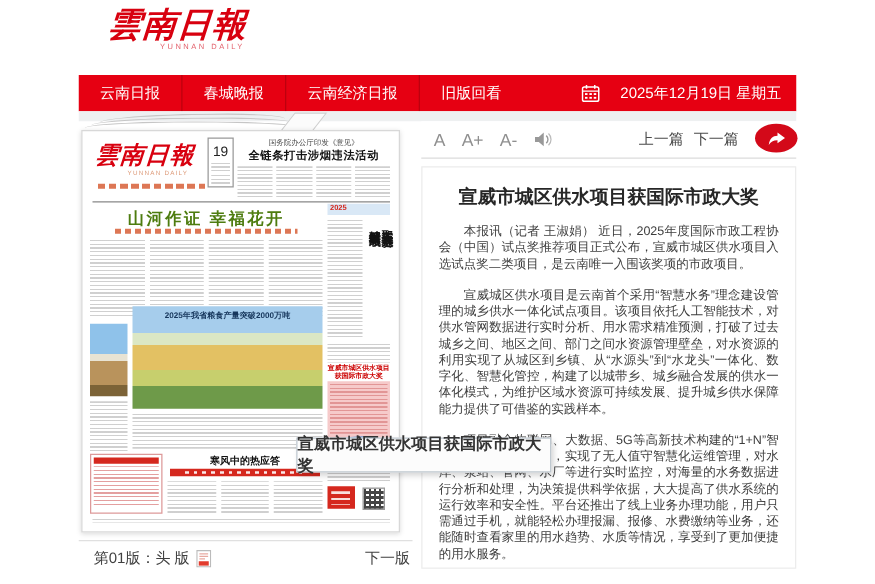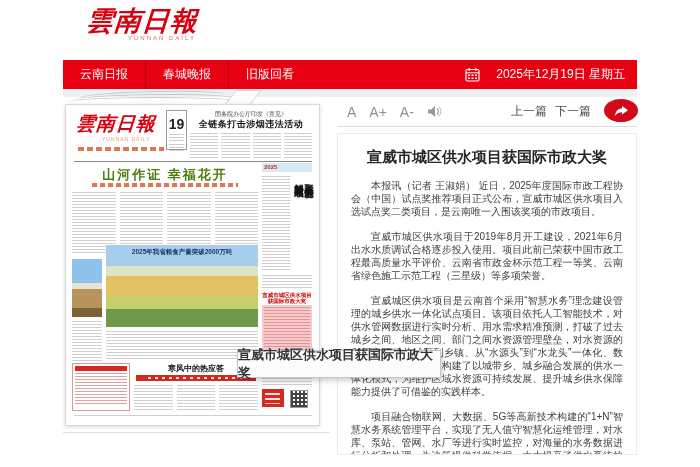--- a/index.html
+++ b/index.html
@@ -31,21 +31,21 @@
   .np{position:relative;width:100%;height:100%;overflow:hidden;}
   .tx{background-image:repeating-linear-gradient(to bottom,#a9a9a9 0,#a9a9a9 1px,transparent 1px,transparent 3px);opacity:.55;}
   .txr{background-image:repeating-linear-gradient(to bottom,#d88 0,#d88 1px,transparent 1px,transparent 3px);opacity:.8;}
   .np-logo{position:absolute;left:10px;top:6px;font-family:"DejaVu Serif",serif;font-style:italic;
            font-weight:bold;font-size:19px;color:#d8000f;letter-spacing:1px;transform:skewX(-4deg);}
   .np-logo-sub{position:absolute;left:36px;top:31px;font-size:5px;color:#d97;letter-spacing:1px;}
   .np-tagline{position:absolute;left:12px;top:42px;width:86px;height:4px;
               background:repeating-linear-gradient(to right,#d75 0 6px,transparent 6px 9px);}
   .np-datebox{position:absolute;left:100px;top:5px;width:19px;height:38px;border:1px solid #999;
               text-align:center;}
-  .np-day{font-size:14px;font-weight:bold;color:#222;margin-top:5px;}
+  .np-day{font-size:11px;font-weight:normal;color:#222;margin-top:5px;}
   .np-datebox .tx{height:8px;margin:2px 2px 0;}
   .np-kicker{position:absolute;left:124px;top:5px;width:122px;text-align:center;font-size:6px;color:#444;}
   .np-headtop{position:absolute;left:124px;top:13px;width:122px;text-align:center;font-weight:bold;
               font-size:9px;color:#111;letter-spacing:.5px;}
   .np-topcols{position:absolute;left:124px;top:28px;width:122px;height:26px;display:flex;gap:3px;}
   .np-topcols div{flex:1;}
   .np-hline{position:absolute;left:8px;top:56px;width:238px;border-top:1px solid #888;}
   .np-headmain{position:absolute;left:6px;top:61px;width:186px;text-align:center;font-weight:bold;
                font-size:13px;letter-spacing:2px;color:#4d7c0f;}
   .np-subline{position:absolute;left:26px;top:78px;width:146px;height:4px;
@@ -129,20 +129,21 @@
     <div class="logo-sub">YUNNAN DAILY</div>
   </div>
 
   <div class="nav">
     <div class="nav-items">
 
         <div class="nav-item">云南日报</div>
 
         <div class="nav-item">春城晚报</div>
 
+        <div class="nav-item">云南经济日报</div>
 
 
         <div class="nav-item">旧版回看</div>
       </div>
     <div class="nav-right">
       <svg width="15" height="15" viewBox="0 0 15 15">
         <rect x="1" y="2.5" width="13" height="11.5" rx="1.5" fill="none" stroke="#fff" stroke-width="1.2"></rect>
         <line x1="4.2" y1="1" x2="4.2" y2="4" stroke="#fff" stroke-width="1.2"></line>
         <line x1="10.8" y1="1" x2="10.8" y2="4" stroke="#fff" stroke-width="1.2"></line>
         <line x1="1" y1="5.8" x2="14" y2="5.8" stroke="#fff" stroke-width="1"></line>
@@ -246,25 +247,37 @@
       <path d="M8 1l6 4.3L8 9.6V7.2C4.6 7.2 2.4 8.6 1 11 1.6 6 4.2 3.6 8 3.6V1z" fill="#fff"></path>
     </svg>
   </div>
 
   <div class="article">
     <div class="article-title">宣威市城区供水项目获国际市政大奖</div>
     <div class="article-body">
 
         <p>本报讯（记者 王淑娟） 近日，2025年度国际市政工程协会（中国）试点奖推荐项目正式公布，宣威市城区供水项目入选试点奖二类项目，是云南唯一入围该奖项的市政项目。</p>
 
-        <p>宣威市城区供水项目于2019年8月开工建设，2021年6月出水水质调试合格逐步投入使用。项目此前已荣获中国市政工程最高质量水平评价、云南省市政金杯示范工程一等奖、云南省绿色施工示范工程（三星级）等多项荣誉。</p>
 
         <p>宣威城区供水项目是云南首个采用“智慧水务”理念建设管理的城乡供水一体化试点项目。该项目依托人工智能技术，对供水管网数据进行实时分析、用水需求精准预测，打破了过去城乡之间、地区之间、部门之间水资源管理壁垒，对水资源的利用实现了从城区到乡镇、从“水源头”到“水龙头”一体化、数字化、智慧化管控，构建了以城带乡、城乡融合发展的供水一体化模式，为维护区域水资源可持续发展、提升城乡供水保障能力提供了可借鉴的实践样本。</p>
 
         <p>项目融合物联网、大数据、5G等高新技术构建的“1+N”智慧水务系统管理平台，实现了无人值守智慧化运维管理，对水库、泵站、管网、水厂等进行实时监控，对海量的水务数据进行分析和处理，为决策提供科学依据，大大提高了供水系统的运行效率和安全性。平台还推出了线上业务办理功能，用户只需通过手机，就能轻松办理报漏、报修、水费缴纳等业务，还能随时查看家里的用水趋势、水质等情况，享受到了更加便捷的用水服务。</p>
       </div>
   </div>
 
   <div class="tooltip">宣威市城区供水项目获国际市政大奖</div>
 
   <div class="pager-divider"></div>
+  <div class="pager">
+    <span class="pager-left">
+      <span>第01版：头 版</span>
+      <svg width="12" height="14" viewBox="0 0 12 14">
+        <rect x="0.5" y="0.5" width="11" height="13" fill="#fff" stroke="#bbb"></rect>
+        <line x1="2.5" y1="3" x2="9.5" y2="3" stroke="#e8a9a0" stroke-width="1"></line>
+        <line x1="2.5" y1="5" x2="9.5" y2="5" stroke="#e8a9a0" stroke-width="1"></line>
+        <line x1="2.5" y1="7" x2="7" y2="7" stroke="#e8a9a0" stroke-width="1"></line>
+        <rect x="2" y="9" width="8" height="3.5" fill="#e23c2e"></rect>
+      </svg>
+    </span>
+    <span class="pager-next">下一版</span>
+  </div>
 
 </div>
 
 </body></html>

